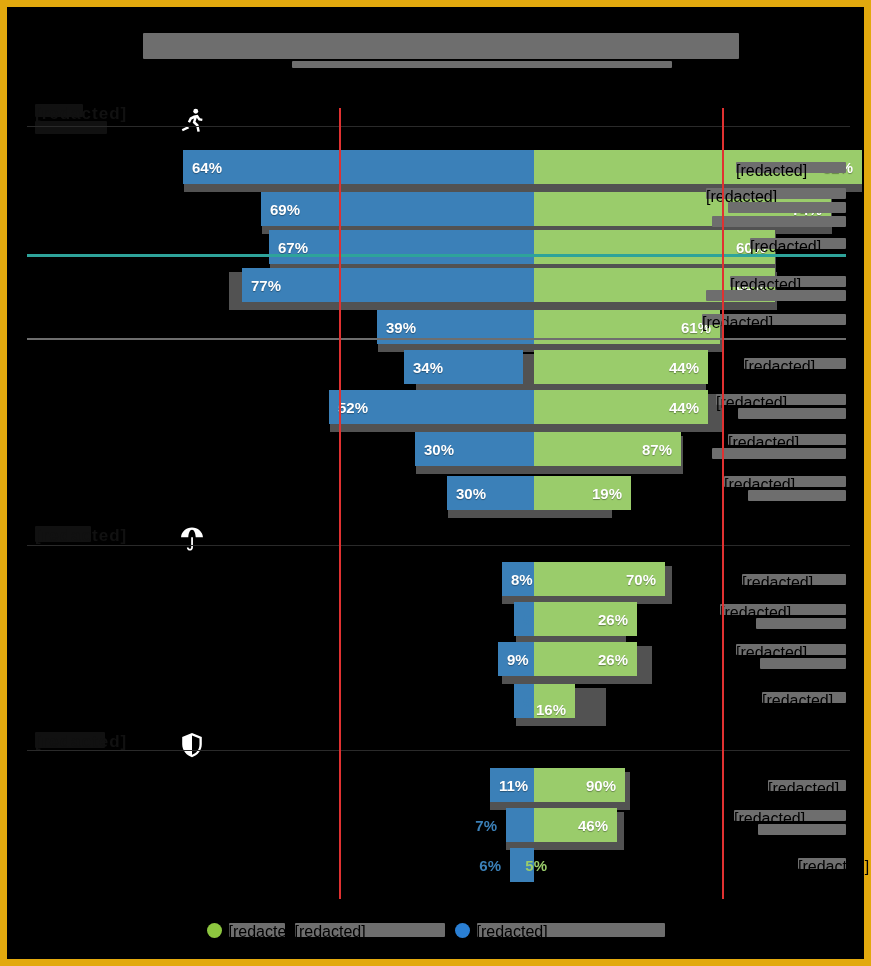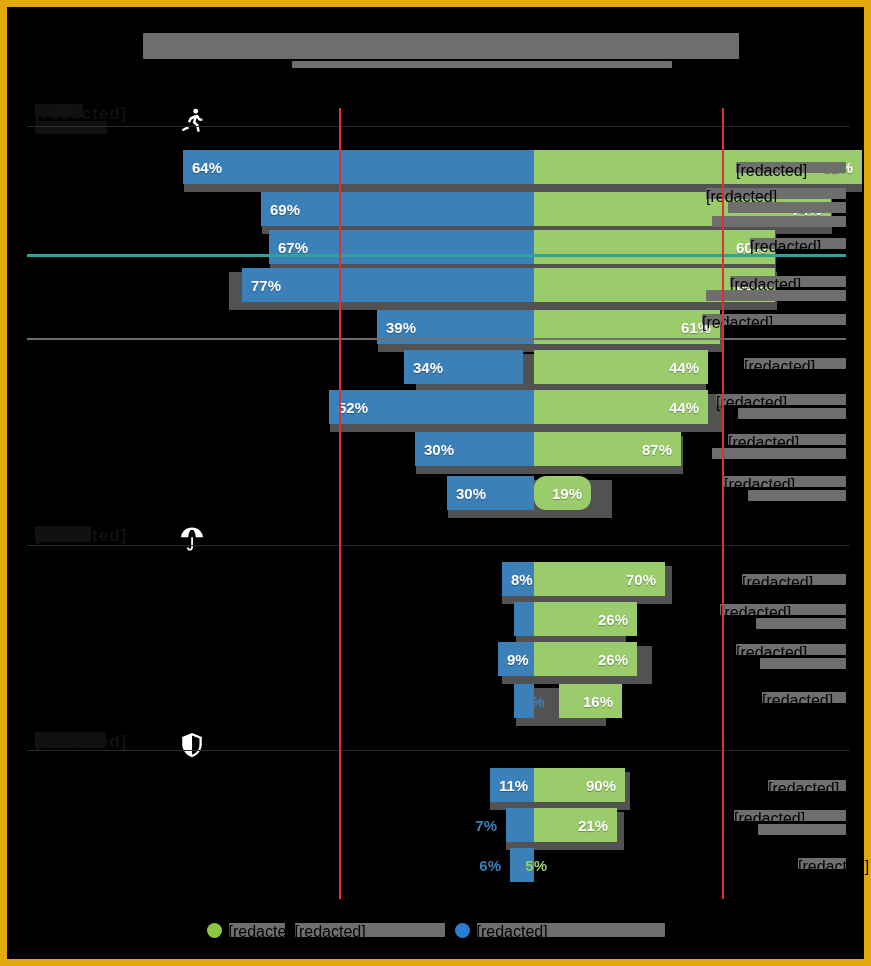--- a/index.html
+++ b/index.html
@@ -227,21 +227,21 @@
           </div>
       </div>
 
       <div class="row" style="top:374px;">
         <span class="rlabel" style="top:0px; width:122px;">[redacted]</span>
         <span class="rlabel" style="top:14px; width:98px;"></span>
         <div class="shadow" style="left:441px; width:164px;"></div>
         <div class="bar-left" style="left:440px; width:87px;">
             <span class="val">30%</span>
           </div>
-        <div class="bar-right" style="left:527px; width:57px;border-radius:12px;">
+        <div class="bar-right" style="left:527px; width:97px;">
             <span class="val">19%</span>
           </div>
       </div>
 
       <div class="sec-rule" style="top:443px;"></div>
       <div class="section-head" style="top:418px;">
         <span class="sec-title" style="left:8px; top:6px; width:56px; height:16px;">[redacted]</span>
         <span class="sec-icon">
           <svg viewBox="0 0 24 24" aria-hidden="true">
             <path d="M12 2.2c-5 0-9 3.6-9.4 8.2h6.2c.2-3.6 1.4-6.4 3.2-6.4s3 2.8 3.2 6.4h6.2C21 5.8 17 2.2 12 2.2z"></path>
@@ -284,21 +284,21 @@
             <span class="val">26%</span>
           </div>
       </div>
 
       <div class="row" style="top:582px;">
         <span class="rlabel" style="top:8px; width:84px;">[redacted]</span>
         <div class="shadow" style="left:509px; width:90px;"></div>
         <div class="bar-left" style="left:507px; width:20px;">
             <span class="val hidden-l">5%</span>
           </div>
-        <div class="bar-right" style="left:552px; width:63px;">
+        <div class="bar-right" style="left:527px; width:41px;align-items:flex-end;">
             <span class="val">16%</span>
           </div>
       </div>
 
       <div class="sec-rule" style="top:648px;"></div>
       <div class="section-head" style="top:624px;">
         <span class="sec-title" style="left:8px; top:6px; width:70px; height:16px;">[redacted]</span>
         <span class="sec-icon">
           <svg viewBox="0 0 24 24" aria-hidden="true">
             <path d="M12 1.8 3.6 5.2v6.2c0 5.2 3.6 9.7 8.4 11 4.8-1.3 8.4-5.8 8.4-11V5.2zm0 2.1 6.4 2.6v5.0c0 4.0-2.6 7.6-6.4 8.8z"></path>
@@ -319,21 +319,21 @@
       </div>
 
       <div class="row" style="top:706px;">
         <span class="rlabel" style="top:2px; width:112px;">[redacted]</span>
         <span class="rlabel" style="top:16px; width:88px;"></span>
         <div class="shadow" style="left:499px; width:118px;"></div>
         <div class="bar-left" style="left:499px; width:28px;">
             <span class="val hidden-l outside-l">7%</span>
           </div>
         <div class="bar-right" style="left:527px; width:83px;">
-            <span class="val">21%</span>
+            <span class="val">46%</span>
           </div>
       </div>
 
       <div class="row" style="top:746px;">
         <span class="rlabel" style="top:10px; width:48px;">[redacted]</span>
         <div class="bar-left" style="left:503px; width:24px;">
             <span class="val hidden-l outside-l">6%</span>
           </div>
         <div class="bar-right" style="left:527px; width:22px; background:transparent;">
             <span class="val hidden-r">5%</span>

